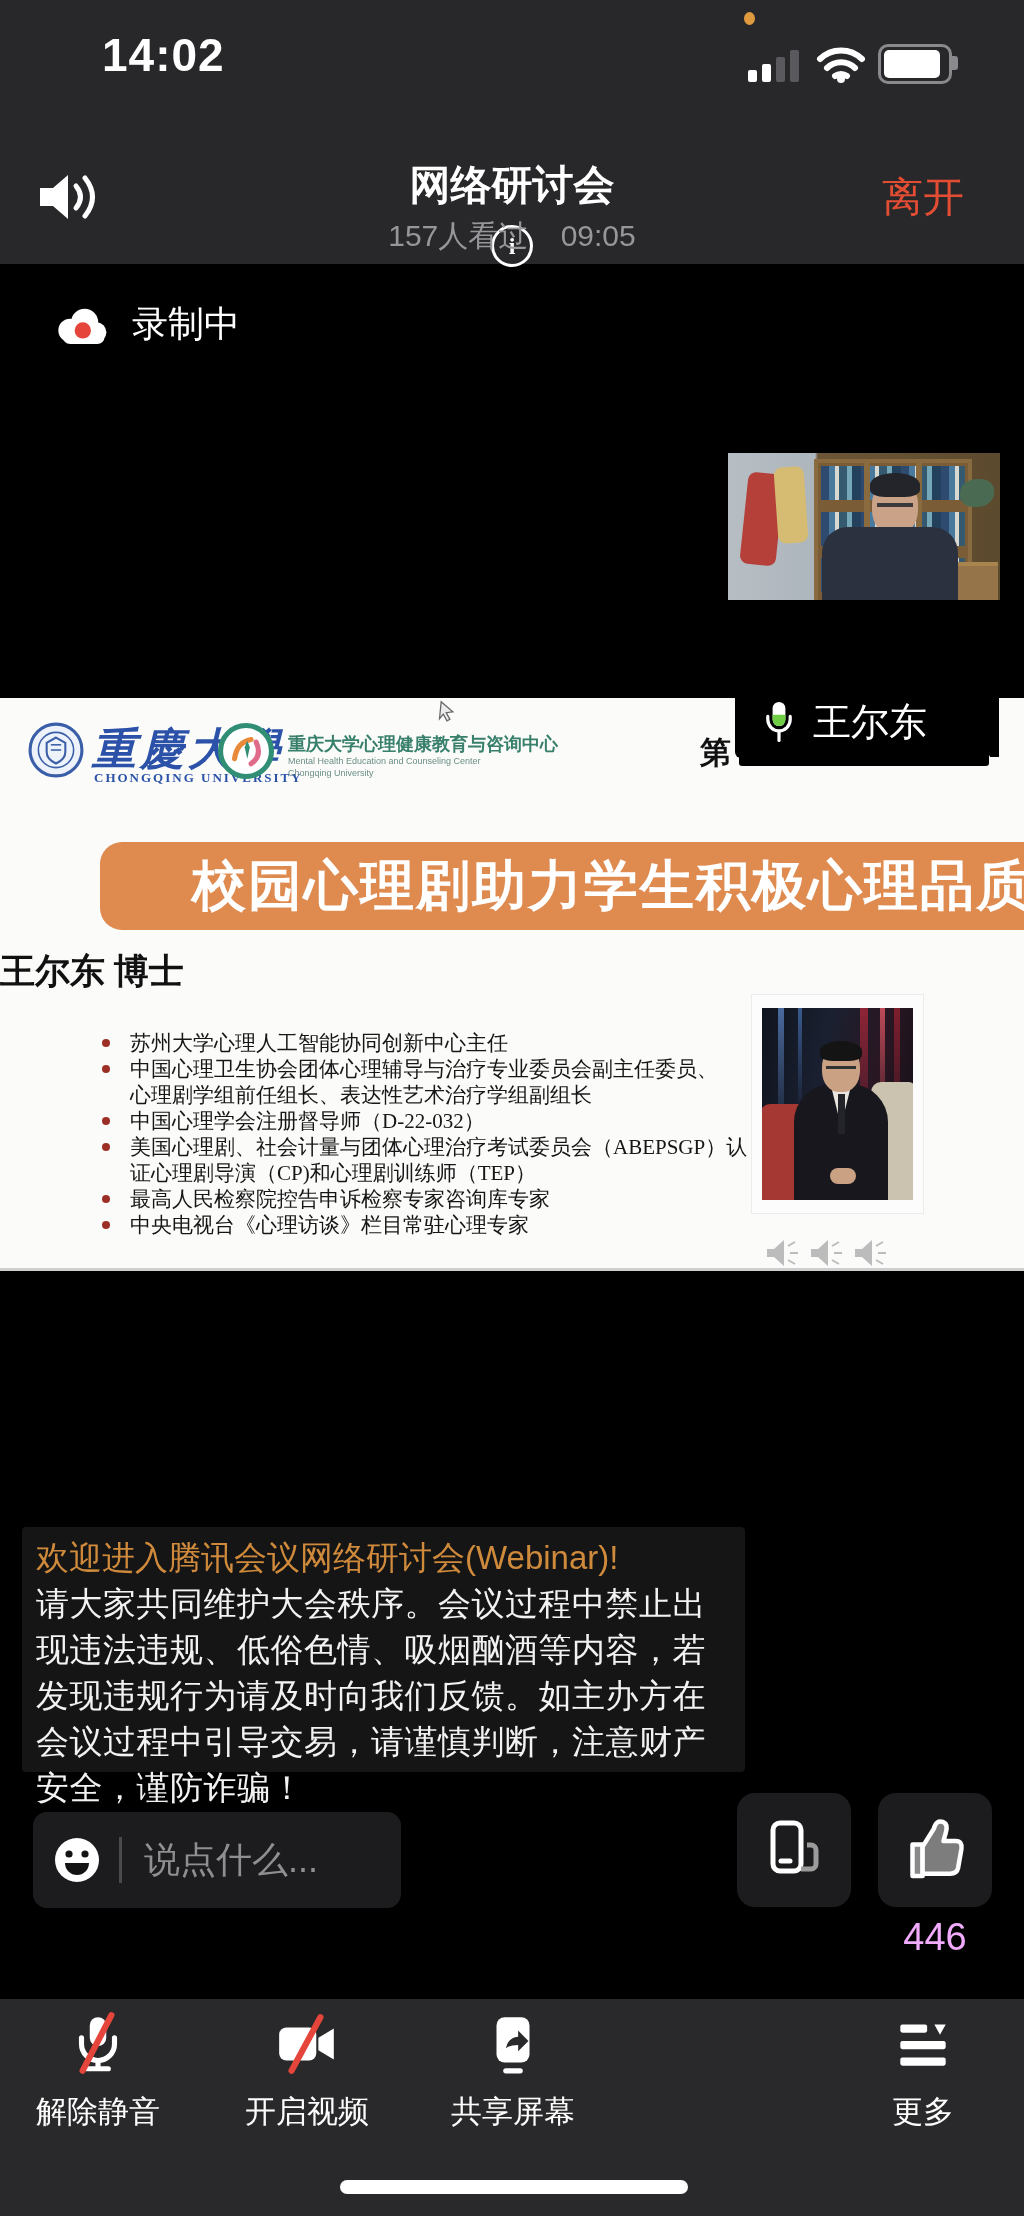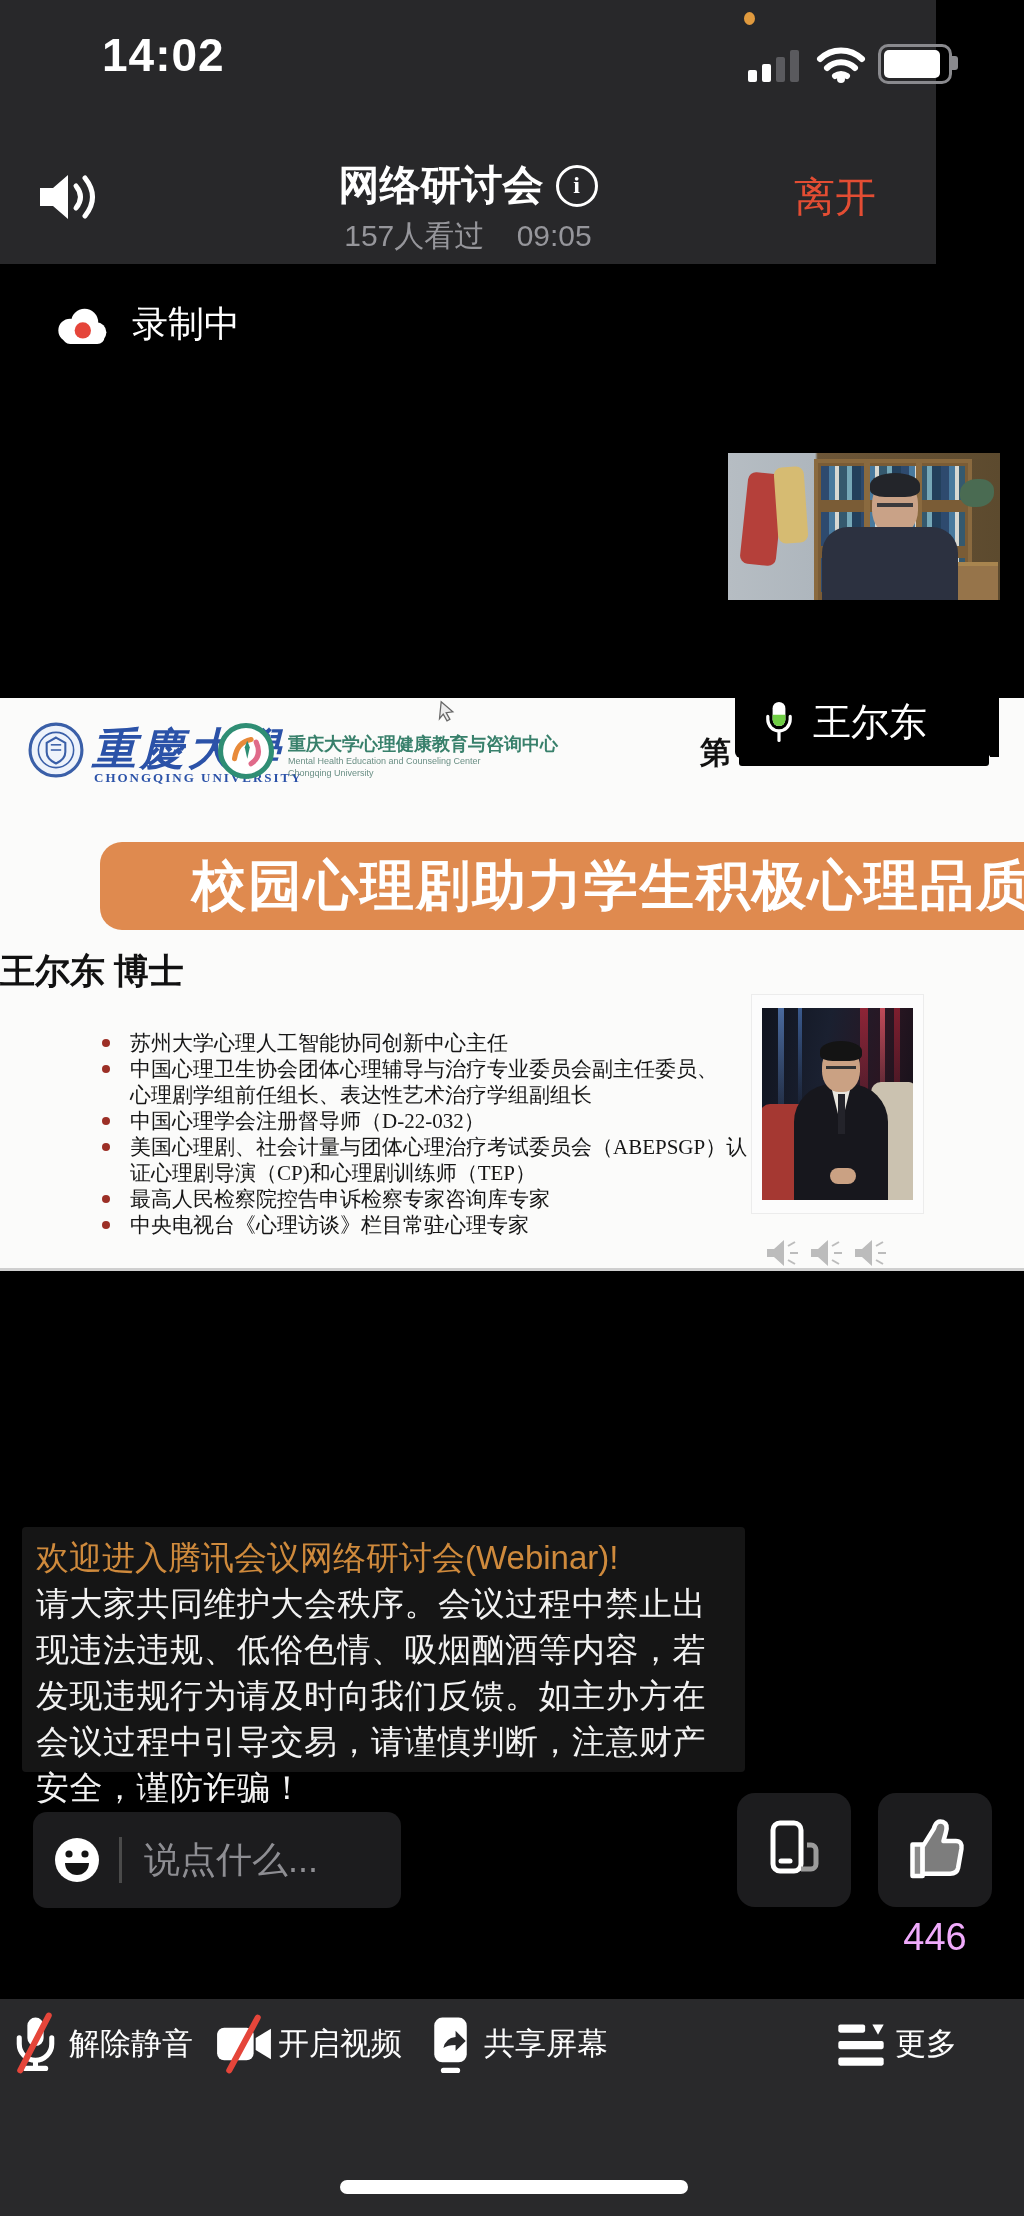--- a/index.html
+++ b/index.html
@@ -1,27 +1,27 @@
 <!DOCTYPE html>
 <html><head>
 <meta charset="utf-8">
 <style>
   html,body{margin:0;padding:0;background:#000;}
   .screen{position:relative;width:1024px;height:2216px;background:#000;overflow:hidden;
           font-family:"Liberation Sans",sans-serif;color:#fff;}
   .abs{position:absolute;}
 
   
-  .topbar{position:absolute;left:0;top:0;width:936px;height:264px;background:#28282a;}
+  .topbar{position:absolute;left:0;top:0;width:1024px;height:264px;background:#28282a;}
   .time{position:absolute;left:102px;top:28px;font-size:46px;font-weight:700;letter-spacing:1px;color:#fff;}
   .orange-dot{position:absolute;left:744px;top:12px;width:11px;height:13px;border-radius:50%;background:#e09a3e;}
   .battery{position:absolute;left:878px;top:44px;width:68px;height:34px;border:3px solid #8a8a8e;border-radius:10px;}
   .battery .fill{position:absolute;left:3px;top:3px;bottom:3px;width:56px;background:#fff;border-radius:5px;}
   .battery .nub{position:absolute;right:-9px;top:9px;width:6px;height:14px;background:#8a8a8e;border-radius:0 3px 3px 0;}
-  .hdr-title-row{position:absolute;left:0;right:0;top:158px;display:flex;justify-content:center;align-items:center;gap:12px;}
+  .hdr-title-row{position:absolute;left:0;right:0;top:158px;display:flex;justify-content:center;align-items:center;gap:12px;flex-direction:column;}
   .hdr-title{font-size:41px;font-weight:600;color:#fff;}
   .info-circle{width:36px;height:36px;border:3px solid #fff;border-radius:50%;display:flex;align-items:center;justify-content:center;
                font-size:24px;font-weight:700;font-family:"Liberation Serif",serif;color:#fff;}
   .hdr-sub{position:absolute;left:0;right:0;top:216px;text-align:center;font-size:30px;color:#96969b;}
   .hdr-sub span{margin:0 12px;}
   .leave-btn{position:absolute;right:60px;top:170px;font-size:41px;color:#e34d33;}
   .spk-btn{position:absolute;left:36px;top:168px;width:62px;height:58px;}
 
   
   .rec-row{position:absolute;left:52px;top:300px;display:flex;align-items:center;gap:22px;}
@@ -98,21 +98,21 @@
              font-family:"Liberation Sans",sans-serif;}
   .msg-input::placeholder{color:#8e8e93;opacity:1;}
   .sq-btn{position:absolute;width:114px;height:114px;background:#1c1c1e;border-radius:18px;
           display:flex;align-items:center;justify-content:center;}
   .rotate-btn{left:737px;top:1793px;}
   .like-btn{left:878px;top:1793px;}
   .like-count{position:absolute;left:878px;top:1916px;width:114px;text-align:center;font-size:38px;color:#f0abfc;}
 
   
   .toolbar{position:absolute;left:0;top:1999px;width:1024px;height:217px;background:#29292b;z-index:4;}
-  .tb-item{position:absolute;top:12px;width:190px;display:flex;flex-direction:row;align-items:center;gap:1px;}
+  .tb-item{position:absolute;top:12px;width:190px;display:flex;flex-direction:column;align-items:center;gap:14px;}
   .tb-label{font-size:31px;color:#fdfdfd;white-space:nowrap;}
   .home-indicator{position:absolute;left:340px;top:181px;width:348px;height:14px;border-radius:7px;background:#fff;}
 </style>
 </head>
 <body>
 
 <div class="screen">
 
   <div class="topbar">
     <div class="time">14:02</div>

